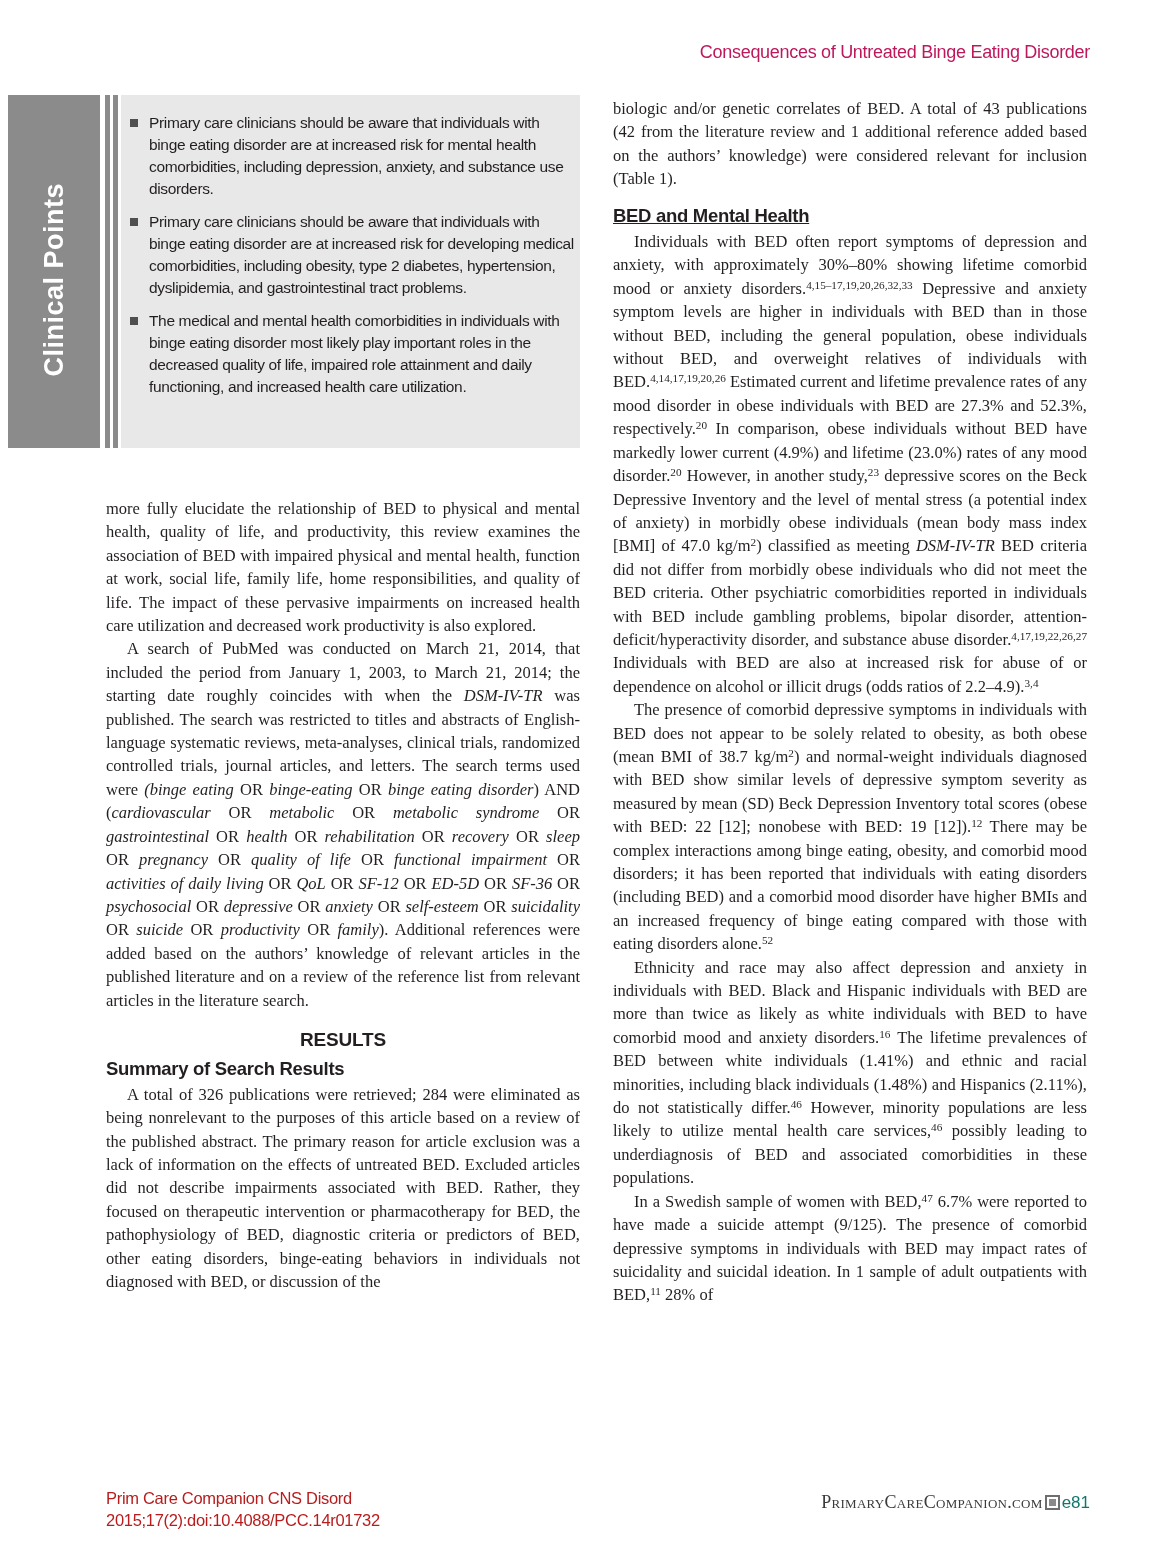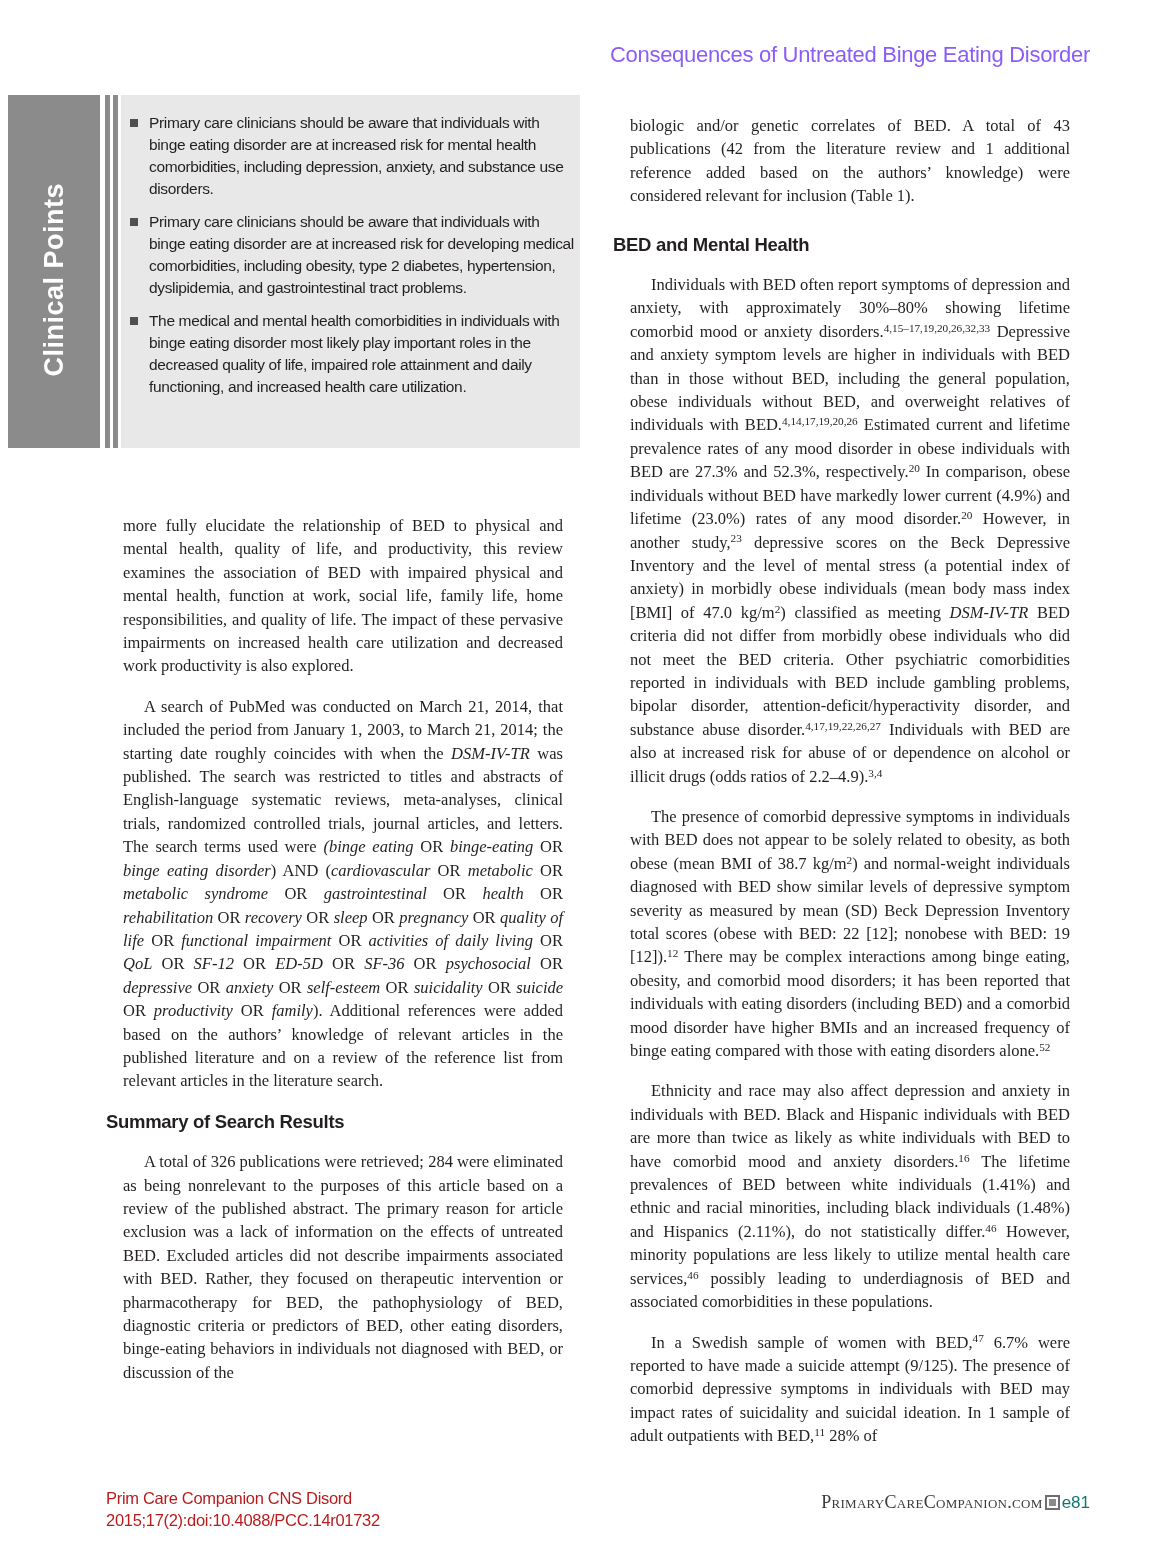--- a/index.html
+++ b/index.html
@@ -8,21 +8,21 @@
     width:1170px;height:1566px;
     background:#ffffff;
     font-family:"Liberation Serif", serif;
     color:#231f20;
     overflow:hidden;
   }
   
   .running-head{
     position:absolute;top:42px;right:80px;
     font-family:"Liberation Sans", sans-serif;
-    font-size:22px;letter-spacing:-0.3px;color:#8b5cf6;
+    font-size:18px;letter-spacing:-0.3px;color:#be185d;
   }
   
   .cp-bar{
     position:absolute;left:8px;top:95px;width:92px;height:353px;
     background:#8b8b8b;
     display:flex;align-items:center;justify-content:center;
   }
   .cp-bar .vlabel{
     writing-mode:vertical-rl;transform:rotate(180deg) translateY(-8px);
     font-family:"Liberation Sans", sans-serif;
@@ -39,34 +39,34 @@
   .cp-item{
     display:flex;gap:11px;margin-bottom:11px;
     font-family:"Liberation Sans", sans-serif;
     font-size:15.5px;line-height:22px;letter-spacing:-0.35px;color:#231f20;
   }
   .cp-item .sq{flex:none;width:8px;height:8px;background:#4f4f4f;margin-top:7px;}
   
   .col{position:absolute;width:474px;text-align:justify;font-size:16.5px;line-height:23.4px;}
   .col-left{left:106px;top:497px;}
   .col-right{left:613px;top:97px;}
-  .col p{margin:17px;}
+  .col p{margin:0;}
   .col p.ind{text-indent:21px;}
   .h-center{
     font-family:"Liberation Sans", sans-serif;font-weight:bold;
     font-size:19px;text-align:center;letter-spacing:-0.2px;
     margin:23px 0 9px 0;
   }
   .h-center.results{margin:16px 0 0 0;}
   .h-sub{
     font-family:"Liberation Sans", sans-serif;font-weight:bold;
     font-size:18.5px;text-align:left;letter-spacing:-0.3px;
     margin:6px 0 2px 0;
   }
-  .h-sub.first{margin:25px 0 3px 0;}
+  .h-sub.first{margin:13px 0 3px 0;text-decoration:underline;}
   sup{font-size:68%;line-height:0;vertical-align:baseline;position:relative;top:-0.45em;}
   
   .footer-left{
     position:absolute;left:106px;top:1487px;
     font-family:"Liberation Sans", sans-serif;
     font-size:16.5px;line-height:22px;letter-spacing:-0.3px;color:#b91c1c;
   }
   .footer-right{
     position:absolute;right:80px;top:1492px;
     display:flex;align-items:center;gap:2px;
@@ -108,20 +108,21 @@
     </div>
     <div class="cp-item">
       <span class="sq"></span>
       <span>The medical and mental health comorbidities in individuals with binge eating disorder most likely play important roles in the decreased quality of life, impaired role attainment and daily functioning, and increased health care utilization.</span>
     </div>
   </div>
 
   <div class="col col-left">
     <p>more fully elucidate the relationship of BED to physical and mental health, quality of life, and productivity, this review examines the association of BED with impaired physical and mental health, function at work, social life, family life, home responsibilities, and quality of life. The impact of these pervasive impairments on increased health care utilization and decreased work productivity is also explored.</p>
     <p class="ind">A search of PubMed was conducted on March 21, 2014, that included the period from January 1, 2003, to March 21, 2014; the starting date roughly coincides with when the <i>DSM-IV-TR</i> was published. The search was restricted to titles and abstracts of English-language systematic reviews, meta-analyses, clinical trials, randomized controlled trials, journal articles, and letters. The search terms used were <i>(binge eating</i> OR <i>binge-eating</i> OR <i>binge eating disorder</i>) AND (<i>cardiovascular</i> OR <i>metabolic</i> OR <i>metabolic syndrome</i> OR <i>gastrointestinal</i> OR <i>health</i> OR <i>rehabilitation</i> OR <i>recovery</i> OR <i>sleep</i> OR <i>pregnancy</i> OR <i>quality of life</i> OR <i>functional impairment</i> OR <i>activities of daily living</i> OR <i>QoL</i> OR <i>SF-12</i> OR <i>ED-5D</i> OR <i>SF-36</i> OR <i>psychosocial</i> OR <i>depressive</i> OR <i>anxiety</i> OR <i>self-esteem</i> OR <i>suicidality</i> OR <i>suicide</i> OR <i>productivity</i> OR <i>family</i>). Additional references were added based on the authors’ knowledge of relevant articles in the published literature and on a review of the reference list from relevant articles in the literature search.</p>
+    <div class="h-center results">RESULTS</div>
     <div class="h-sub">Summary of Search Results</div>
     <p class="ind">A total of 326 publications were retrieved; 284 were eliminated as being nonrelevant to the purposes of this article based on a review of the published abstract. The primary reason for article exclusion was a lack of information on the effects of untreated BED. Excluded articles did not describe impairments associated with BED. Rather, they focused on therapeutic intervention or pharmacotherapy for BED, the pathophysiology of BED, diagnostic criteria or predictors of BED, other eating disorders, binge-eating behaviors in individuals not diagnosed with BED, or discussion of the</p>
   </div>
 
   <div class="col col-right">
     <p>biologic and/or genetic correlates of BED. A total of 43 publications (42 from the literature review and 1 additional reference added based on the authors’ knowledge) were considered relevant for inclusion (Table 1).</p>
     <div class="h-sub first">BED and Mental Health</div>
     <p class="ind">Individuals with BED often report symptoms of depression and anxiety, with approximately 30%–80% showing lifetime comorbid mood or anxiety disorders.<sup>4,15–17,19,20,26,32,33</sup> Depressive and anxiety symptom levels are higher in individuals with BED than in those without BED, including the general population, obese individuals without BED, and overweight relatives of individuals with BED.<sup>4,14,17,19,20,26</sup> Estimated current and lifetime prevalence rates of any mood disorder in obese individuals with BED are 27.3% and 52.3%, respectively.<sup>20</sup> In comparison, obese individuals without BED have markedly lower current (4.9%) and lifetime (23.0%) rates of any mood disorder.<sup>20</sup> However, in another study,<sup>23</sup> depressive scores on the Beck Depressive Inventory and the level of mental stress (a potential index of anxiety) in morbidly obese individuals (mean body mass index [BMI] of 47.0 kg/m<sup>2</sup>) classified as meeting <i>DSM-IV-TR</i> BED criteria did not differ from morbidly obese individuals who did not meet the BED criteria. Other psychiatric comorbidities reported in individuals with BED include gambling problems, bipolar disorder, attention-deficit/hyperactivity disorder, and substance abuse disorder.<sup>4,17,19,22,26,27</sup> Individuals with BED are also at increased risk for abuse of or dependence on alcohol or illicit drugs (odds ratios of 2.2–4.9).<sup>3,4</sup></p>
     <p class="ind">The presence of comorbid depressive symptoms in individuals with BED does not appear to be solely related to obesity, as both obese (mean BMI of 38.7 kg/m<sup>2</sup>) and normal-weight individuals diagnosed with BED show similar levels of depressive symptom severity as measured by mean (SD) Beck Depression Inventory total scores (obese with BED: 22 [12]; nonobese with BED: 19 [12]).<sup>12</sup> There may be complex interactions among binge eating, obesity, and comorbid mood disorders; it has been reported that individuals with eating disorders (including BED) and a comorbid mood disorder have higher BMIs and an increased frequency of binge eating compared with those with eating disorders alone.<sup>52</sup></p>
     <p class="ind">Ethnicity and race may also affect depression and anxiety in individuals with BED. Black and Hispanic individuals with BED are more than twice as likely as white individuals with BED to have comorbid mood and anxiety disorders.<sup>16</sup> The lifetime prevalences of BED between white individuals (1.41%) and ethnic and racial minorities, including black individuals (1.48%) and Hispanics (2.11%), do not statistically differ.<sup>46</sup> However, minority populations are less likely to utilize mental health care services,<sup>46</sup> possibly leading to underdiagnosis of BED and associated comorbidities in these populations.</p>

